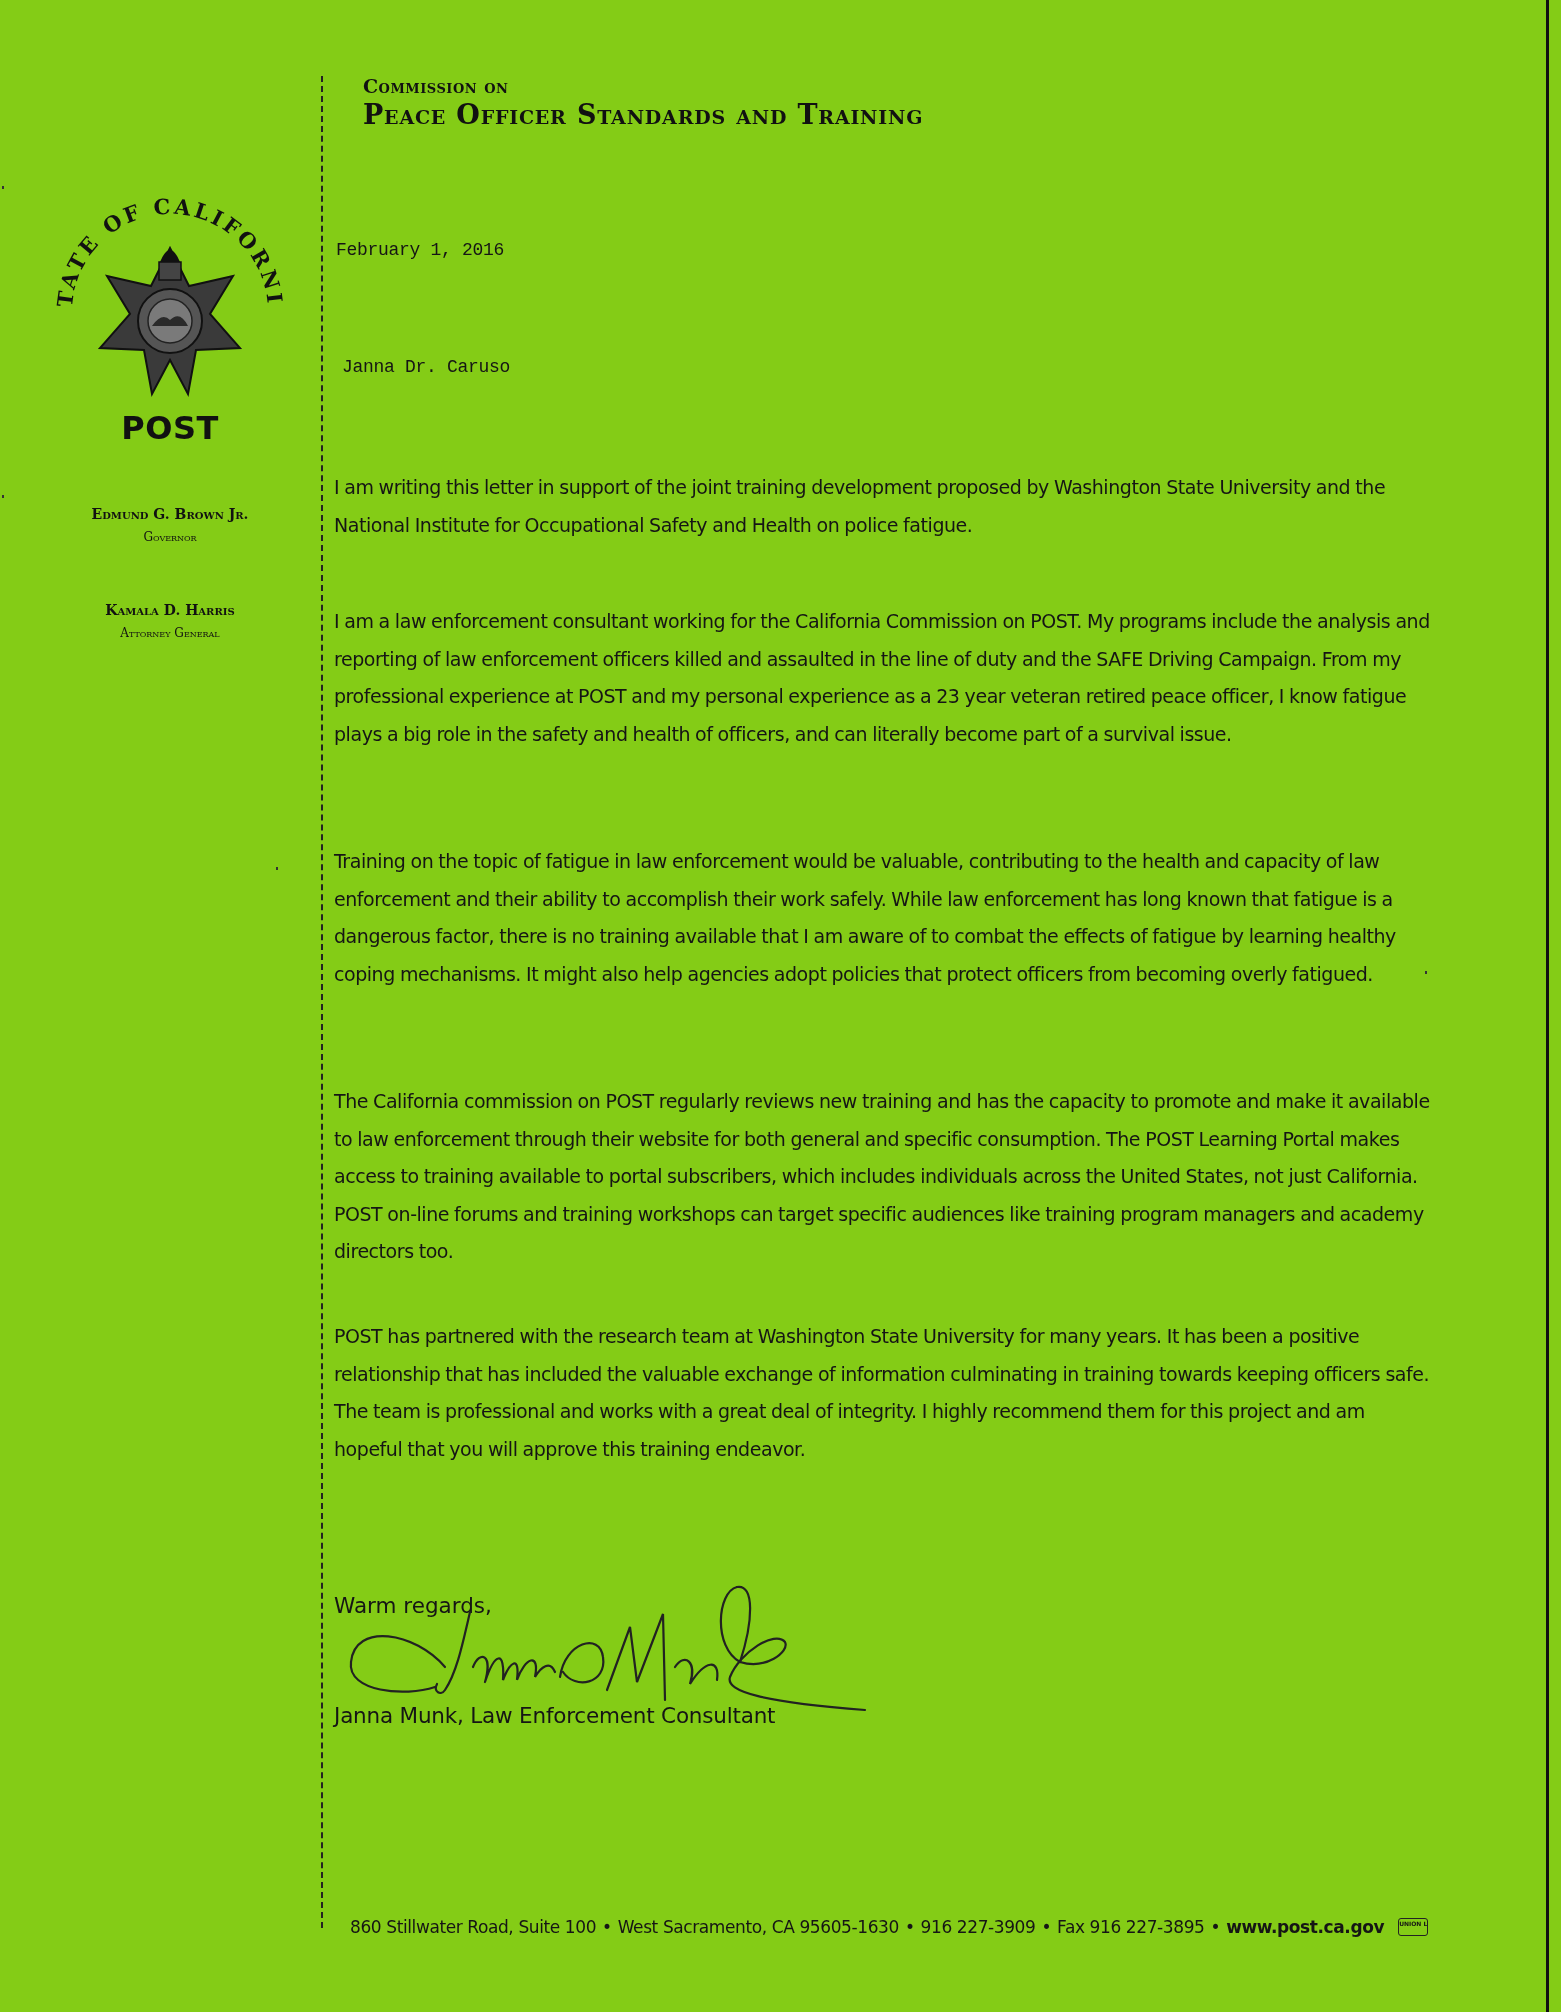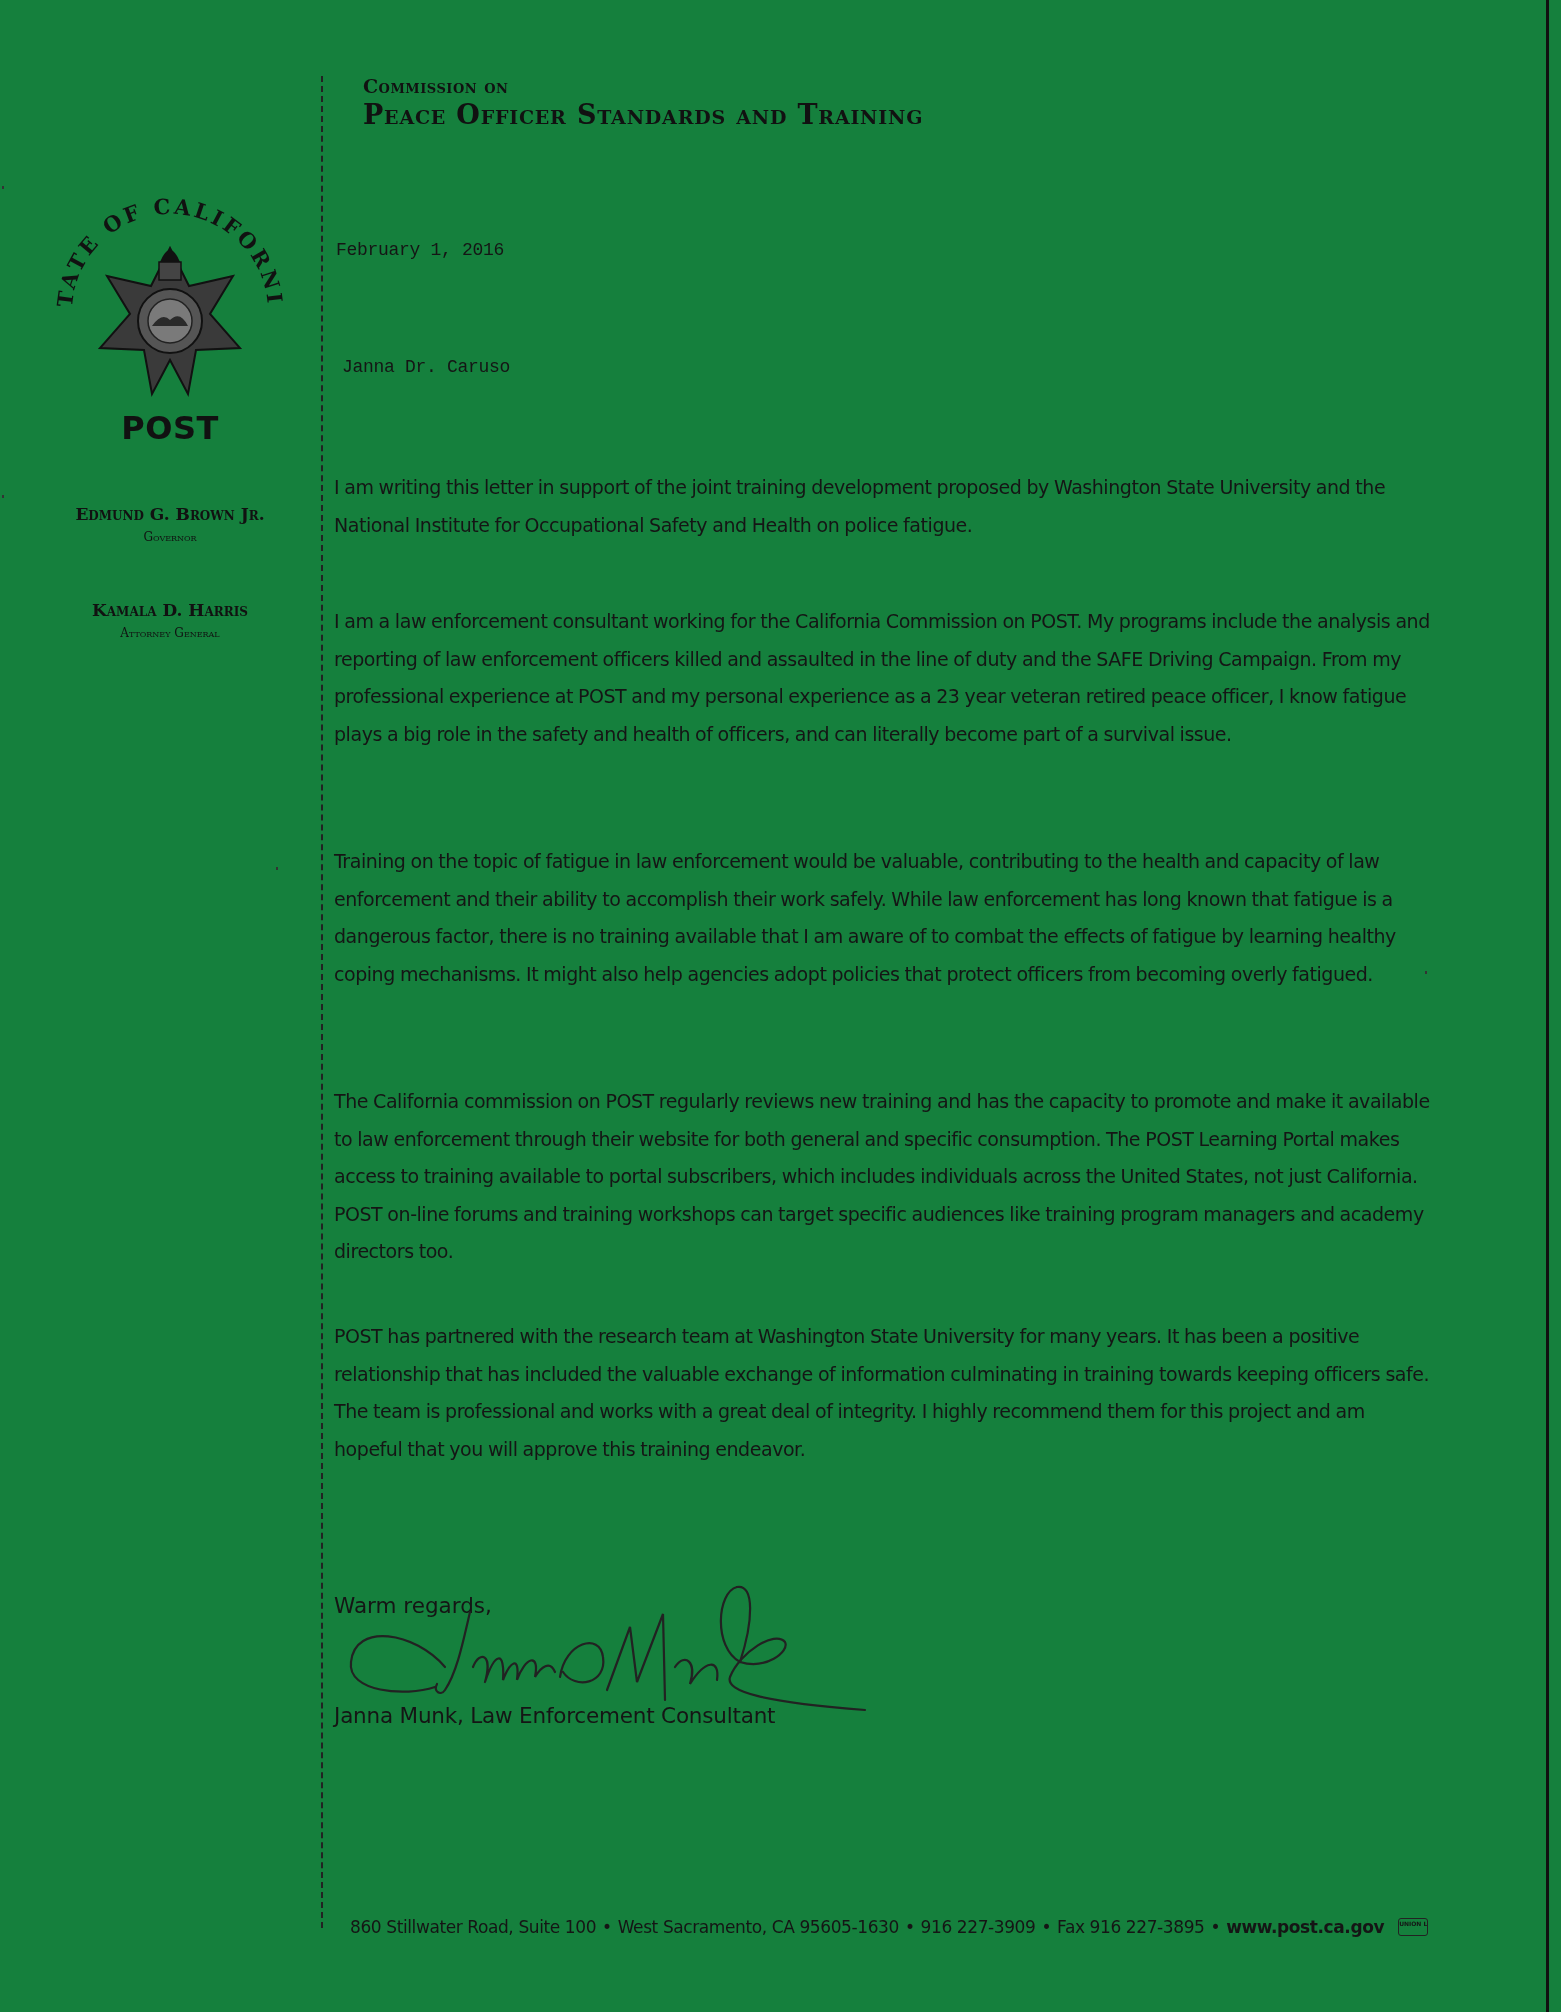--- a/index.html
+++ b/index.html
@@ -12,21 +12,21 @@
       height: 2012px;
       position: relative;
       overflow: hidden;
       color: #111111;
       font-family: "DejaVu Sans", "Liberation Sans", sans-serif;
     }
     .page {
       position: absolute;
       left: 0; top: 0;
       width: 1561px; height: 2012px;
-      background: #15803d;
+      background: #84cc16;
     }
     
     .scan-edge {
       position: absolute;
       left: 1546px; top: 0;
       width: 3px; height: 2012px;
       background: #111111;
     }
     
     .vrule {
@@ -86,21 +86,21 @@
     .official {
       position: absolute;
       width: 260px;
       left: 40px;
       text-align: center;
       font-family: "DejaVu Serif", "Liberation Serif", serif;
       font-variant: small-caps;
     }
     .official .name {
       font-weight: bold;
-      font-size: 17px;
+      font-size: 14px;
       line-height: 24px;
     }
     .official .title {
       font-size: 12px;
       line-height: 22px;
     }
 
     
     .letter {
       position: absolute;

